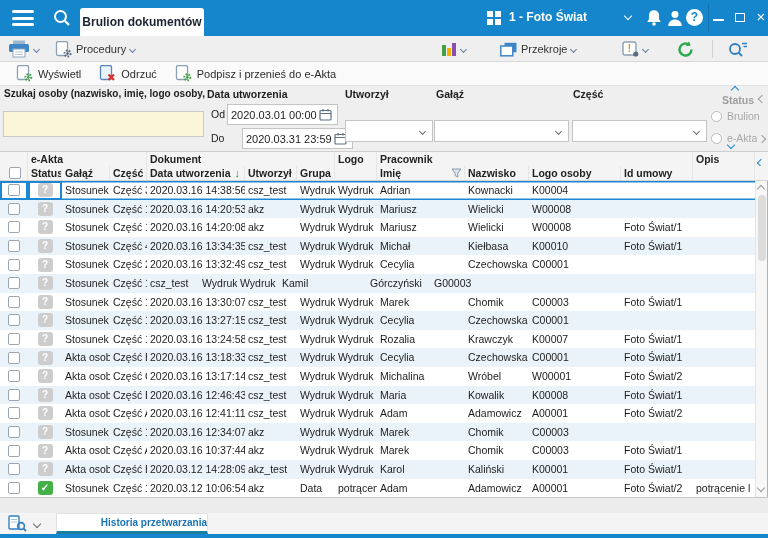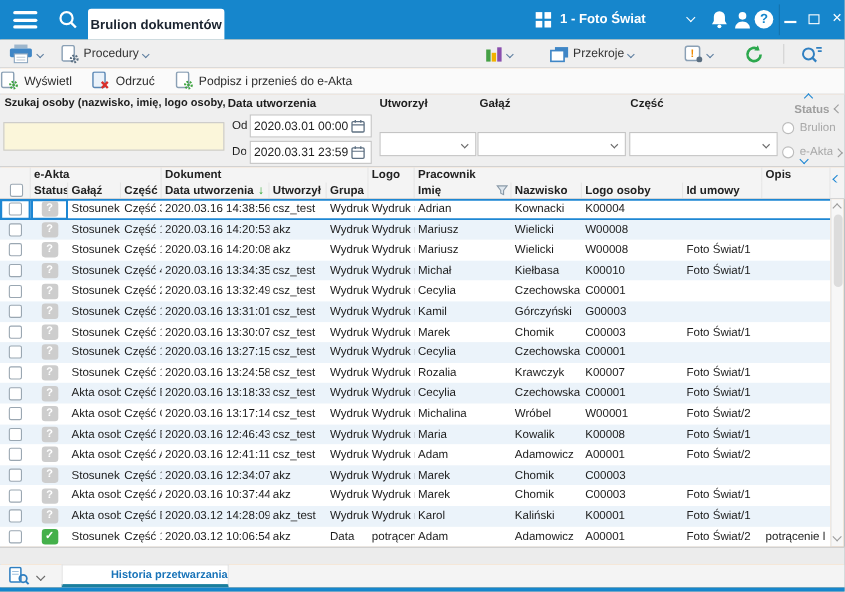--- a/index.html
+++ b/index.html
@@ -37,21 +37,21 @@
   
   .toolbar { position:absolute; left:0; top:36px; width:768px; height:26px; background:#efefef;
              border-bottom:1px solid #d8d8d8; }
   .tool { position:absolute; top:3px; height:20px; display:flex; align-items:center; gap:4px;
           font-size:11px; color:#333; cursor:pointer; }
   .tool .chev { color:#5f7fa0; width:5px; height:5px; }
   .v-sep { position:absolute; top:4px; width:1px; height:18px; background:#d2d2d2; }
 
   
   .actionbar { position:absolute; left:0; top:62px; width:768px; height:24px; background:#fafafa;
-               border-bottom:1px solid #e0e0e0; display:flex; align-items:center; gap:18px; padding-left:0; }
+               border-bottom:1px solid #e0e0e0; display:flex; align-items:center; gap:18px; padding-left:16px; }
   .act { display:flex; align-items:center; gap:5px; font-size:11px; color:#2c2c2c; cursor:pointer; }
   .collapse-up { position:absolute; left:727px; top:79px; width:16px; height:11px; color:#1e87d3;
                  text-align:center; cursor:pointer; z-index:5; }
 
   
   .filterbar { position:absolute; left:0; top:86px; width:768px; height:66px; background:#efefef;
                border-bottom:1px solid #cfcfcf; font-size:10.5px; }
   .flabel { position:absolute; font-weight:bold; color:#1d1d1d; white-space:nowrap; overflow:hidden; }
   .yellow-input { position:absolute; left:3px; top:25px; width:201px; height:26px; background:#fbf6da;
                   border:1px solid #c9c9c9; font-size:11px; padding:0 4px;
@@ -266,21 +266,21 @@
     <div class="dt-input" style="left:227px;top:18px">
       <input value="2020.03.01 00:00" style="">
       <svg width="13" height="13" viewBox="0 0 13 13">
         <rect x="1" y="2.5" width="11" height="9.5" rx="1" fill="none" stroke="#5f7183" stroke-width="1.2"></rect>
         <line x1="1" y1="5.5" x2="12" y2="5.5" stroke="#5f7183"></line>
         <line x1="4" y1="1" x2="4" y2="3.5" stroke="#5f7183" stroke-width="1.2"></line>
         <line x1="9" y1="1" x2="9" y2="3.5" stroke="#5f7183" stroke-width="1.2"></line>
       </svg>
     </div>
     <div class="flabel" style="left:211px;top:46px;font-weight:normal">Do</div>
-    <div class="dt-input" style="left:227px;top:42px">
+    <div class="dt-input" style="left:242px;top:42px">
       <input value="2020.03.31 23:59" style="">
       <svg width="13" height="13" viewBox="0 0 13 13">
         <rect x="1" y="2.5" width="11" height="9.5" rx="1" fill="none" stroke="#5f7183" stroke-width="1.2"></rect>
         <line x1="1" y1="5.5" x2="12" y2="5.5" stroke="#5f7183"></line>
         <line x1="4" y1="1" x2="4" y2="3.5" stroke="#5f7183" stroke-width="1.2"></line>
         <line x1="9" y1="1" x2="9" y2="3.5" stroke="#5f7183" stroke-width="1.2"></line>
       </svg>
     </div>
 
     <div class="flabel" style="left:345px;top:2px">Utworzył</div>
@@ -451,21 +451,20 @@
       </div>
       <div class="trow alt">
         <div class="tcell c-cb cell-cb">
           <input type="checkbox" style="">
         </div>
         <div class="tcell c-status cell-status">
           <span class="stico unk">?</span>
         </div>
         <div class="tcell c-galaz">Stosunek</div>
         <div class="tcell c-czesc">Część 1</div>
-        <div class="tcell c-data">2020.03.16 13:31:01</div>
         <div class="tcell c-utw">csz_test</div>
         <div class="tcell c-grupa">Wydruki</div>
         <div class="tcell c-temat">Wydruk r</div>
         <div class="tcell c-imie">Kamil</div>
         <div class="tcell c-nazw">Górczyński</div>
         <div class="tcell c-logo">G00003</div>
         <div class="tcell c-umowa"></div>
         <div class="tcell c-opis"></div>
       </div>
       <div class="trow">

